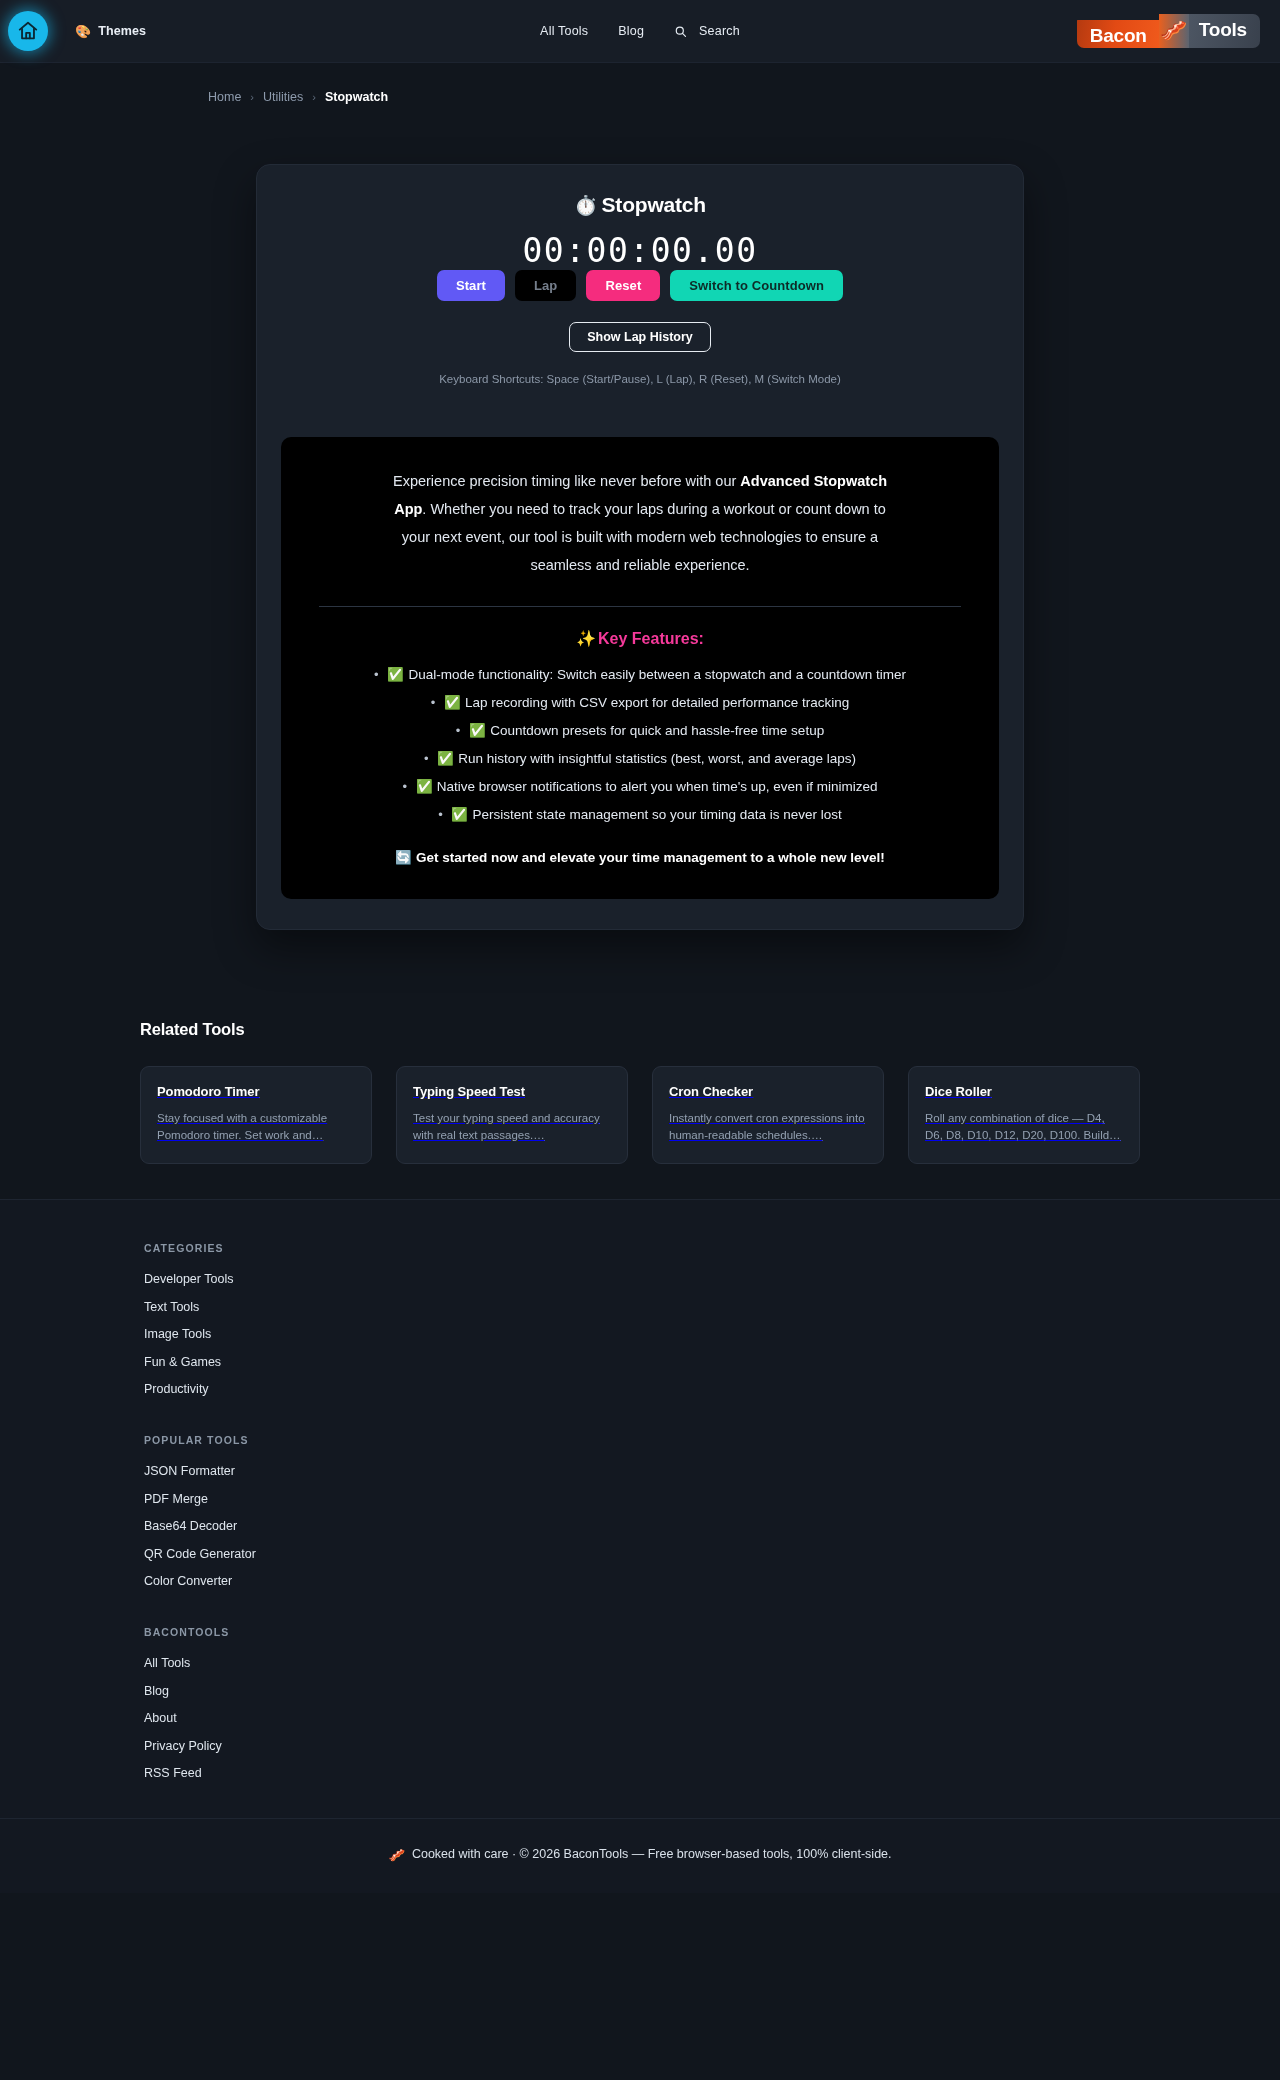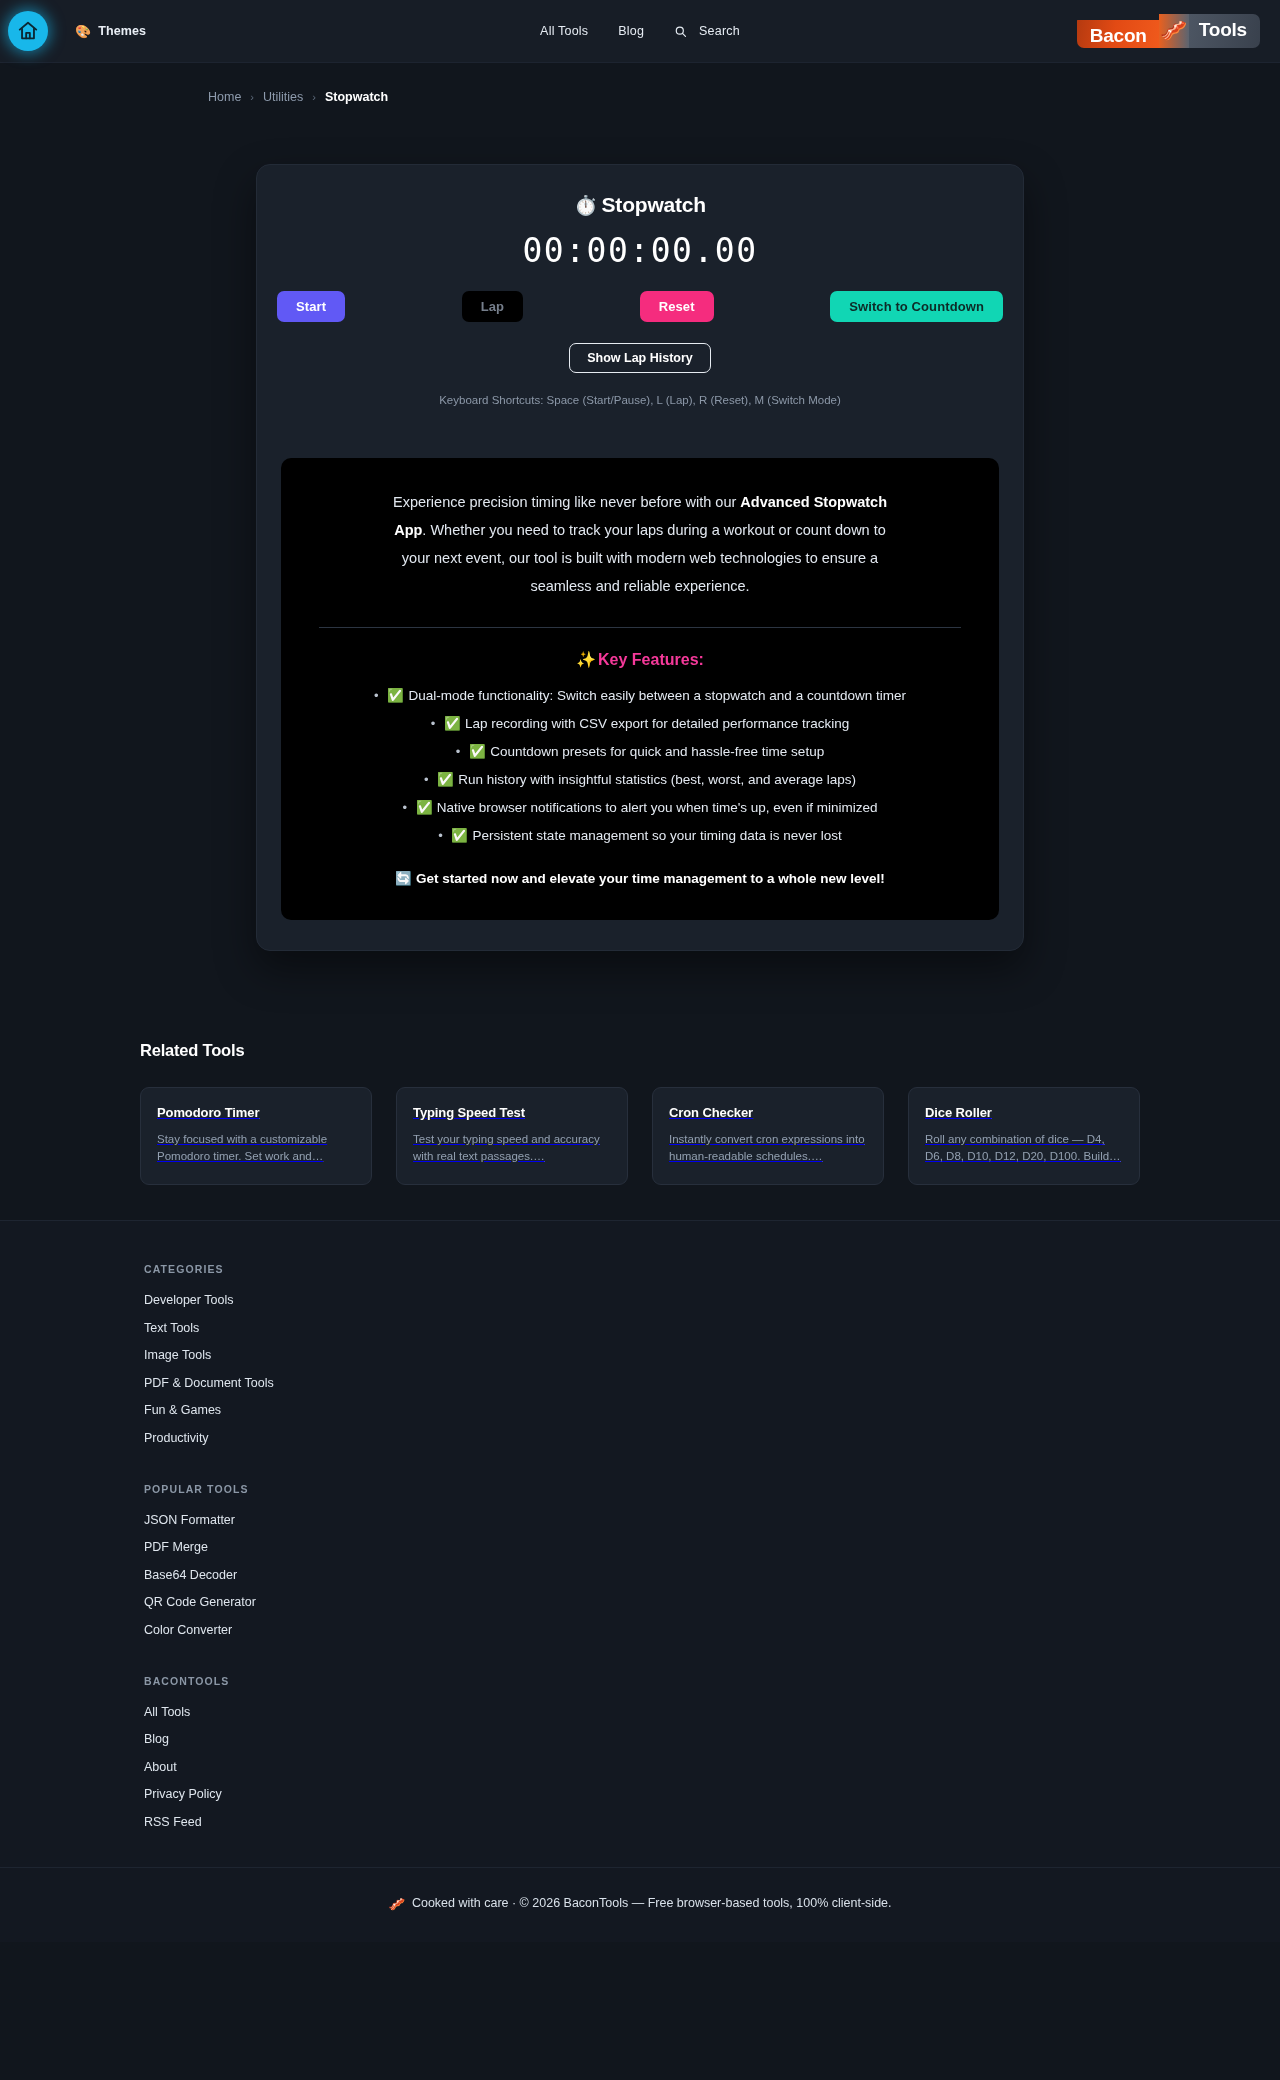--- a/index.html
+++ b/index.html
@@ -82,21 +82,21 @@
     text-align:center;font-size:21px;font-weight:bold;color:#fff;
     letter-spacing:-.2px;
   }
   .sw-title .emoji{font-size:19px;margin-right:4px;}
   .sw-display{
     text-align:center;margin-top:14px;
     font-family:"DejaVu Sans Mono","Liberation Mono",monospace;
     font-size:33px;color:#fff;letter-spacing:1.5px;font-weight:normal;
   }
   .sw-buttons{
-    margin-top:21px;display:flex;justify-content:space-between;gap:10px;
+    display:flex;justify-content:center;gap:10px;
   }
   .btn{
     border:none;border-radius:7px;font-size:13px;font-weight:bold;
     font-family:"Liberation Sans",sans-serif;cursor:pointer;
     padding:0 19px;height:31px;line-height:31px;letter-spacing:.1px;
   }
   .btn-start{background:#6159f5;color:#fff;}
   .btn-lap{background:#000000;color:#767f8c;}
   .btn-reset{background:#f52c7e;color:#fff;}
   .btn-switch{background:#11d6b4;color:#0d2b27;}
@@ -297,21 +297,20 @@
   </div>
 
   <div class="footer">
     <div class="footer-inner">
 
       <div class="f-col">
         <div class="f-head">CATEGORIES</div>
         <a href="#">Developer Tools</a>
         <a href="#">Text Tools</a>
         <a href="#">Image Tools</a>
-        <a href="#">PDF &amp; Document Tools</a>
         <a href="#">Fun &amp; Games</a>
         <a href="#">Productivity</a>
       </div>
 
       <div class="f-col">
         <div class="f-head">POPULAR TOOLS</div>
         <a href="#">JSON Formatter</a>
         <a href="#">PDF Merge</a>
         <a href="#">Base64 Decoder</a>
         <a href="#">QR Code Generator</a>

